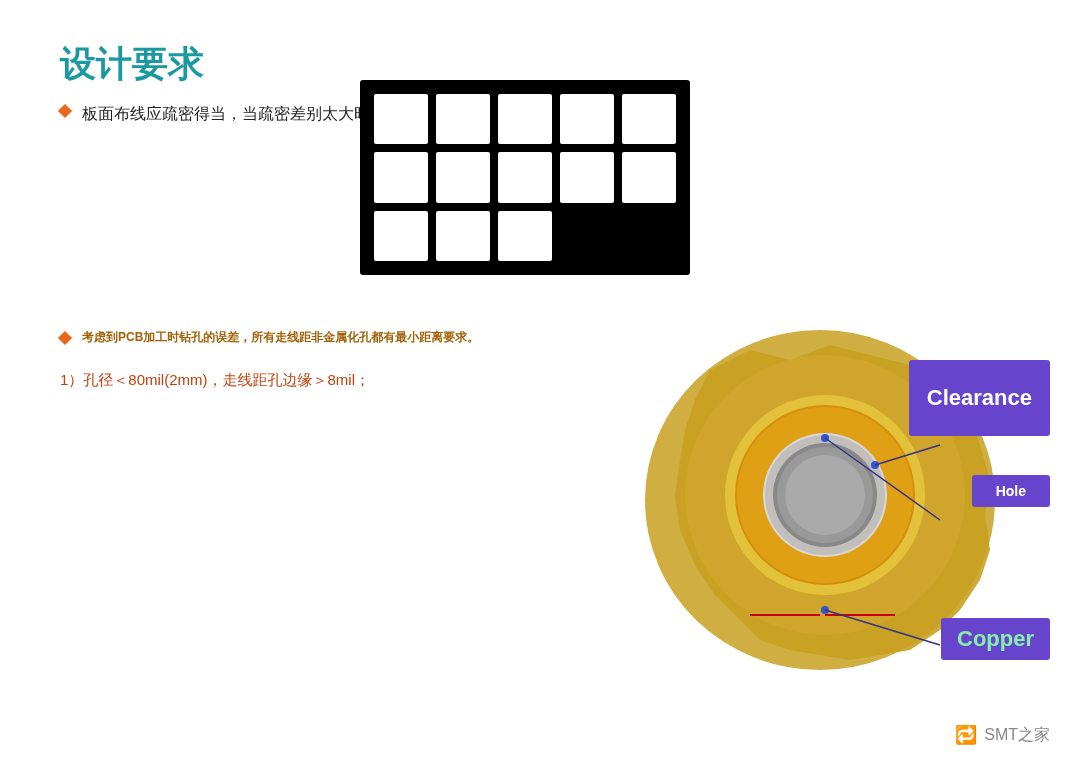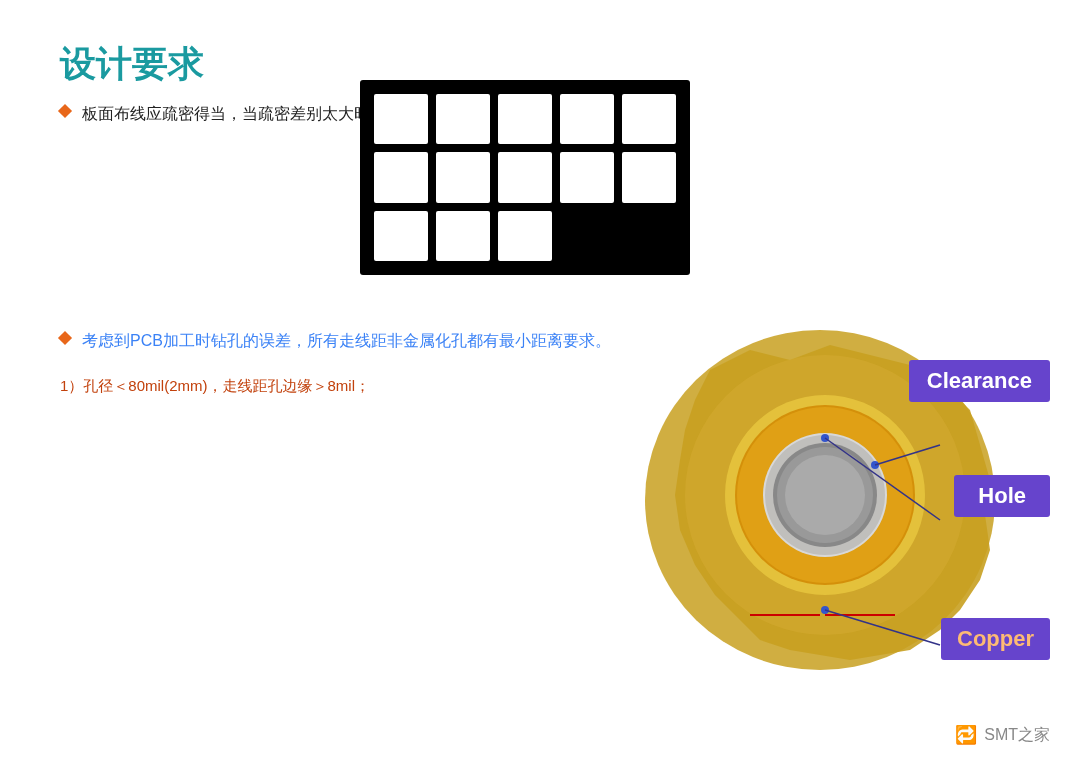--- a/index.html
+++ b/index.html
@@ -88,21 +88,21 @@
 
       <div style="background:#fff; border-radius:2px;"></div>
       <div style="background:#fff; border-radius:2px;"></div>
       <div style="background:#fff; border-radius:2px;"></div>
       <div style="background:#000; border-radius:2px;"></div>
       <div style="background:#000; border-radius:2px;"></div>
     </div>
 
     <div class="bullet-item" style="margin-top: 200px;">
       <div class="bullet-diamond"></div>
-      <div style="font-size:16px; color:#3b82f6; line-height:1.7;">考虑到PCB加工时钻孔的误差，所有走线距非金属化孔都有最小距离要求。</div>
+      <div style="font-size:12px; color:#a16207; line-height:1.7;font-weight:bold;">考虑到PCB加工时钻孔的误差，所有走线距非金属化孔都有最小距离要求。</div>
     </div>
 
     <div style="margin-top:18px; font-size:15px; color:#c2410c; line-height:1.9;">
       <div>1）孔径＜80mil(2mm)，走线距孔边缘＞8mil；</div>
     </div>
   </div>
 
   <div style="position:absolute; right:30px; top:300px; width:420px; height:400px;">
     <svg width="420" height="400" viewBox="0 0 420 400">
 
@@ -139,27 +139,27 @@
       <line x1="245" y1="165" x2="310" y2="145" stroke="#333388" stroke-width="1.5"></line>
 
       <line x1="195" y1="138" x2="310" y2="220" stroke="#333388" stroke-width="1.5"></line>
 
       <line x1="195" y1="310" x2="310" y2="345" stroke="#333388" stroke-width="1.5"></line>
 
     </svg>
 
     
     
-    <div style="position:absolute; right:0; top:60px; background:#6644cc; color:#fff; font-size:22px; font-weight:bold; padding:8px 18px; border-radius:3px;">Clearance</div>
+    <div style="position:absolute; right:0; top:60px; background:#6644cc; color:#fff; font-size:22px; font-weight:bold; padding:25px 18px; border-radius:3px;">Clearance</div>
 
     
-    <div style="position:absolute; right:0; top:175px; background:#6644cc; color:#fff; font-size:22px; font-weight:bold; padding:8px 24px; border-radius:3px;">Hole</div>
+    <div style="position:absolute; right:0; top:175px; background:#6644cc; color:#fff; font-size:14px; font-weight:bold; padding:8px 24px; border-radius:3px;">Hole</div>
 
     
-    <div style="position:absolute; right:0; top:318px; background:#6644cc; color:#fdba74; font-size:22px; font-weight:bold; padding:8px 16px; border-radius:3px;">Copper</div>
+    <div style="position:absolute; right:0; top:318px; background:#6644cc; color:#86efac; font-size:22px; font-weight:bold; padding:8px 16px; border-radius:3px;">Copper</div>
   </div>
 
   <div class="watermark">
     <span style="font-size:18px;">🔁</span>
     <span>SMT之家</span>
   </div>
 
 </div>
 
 </body></html>

